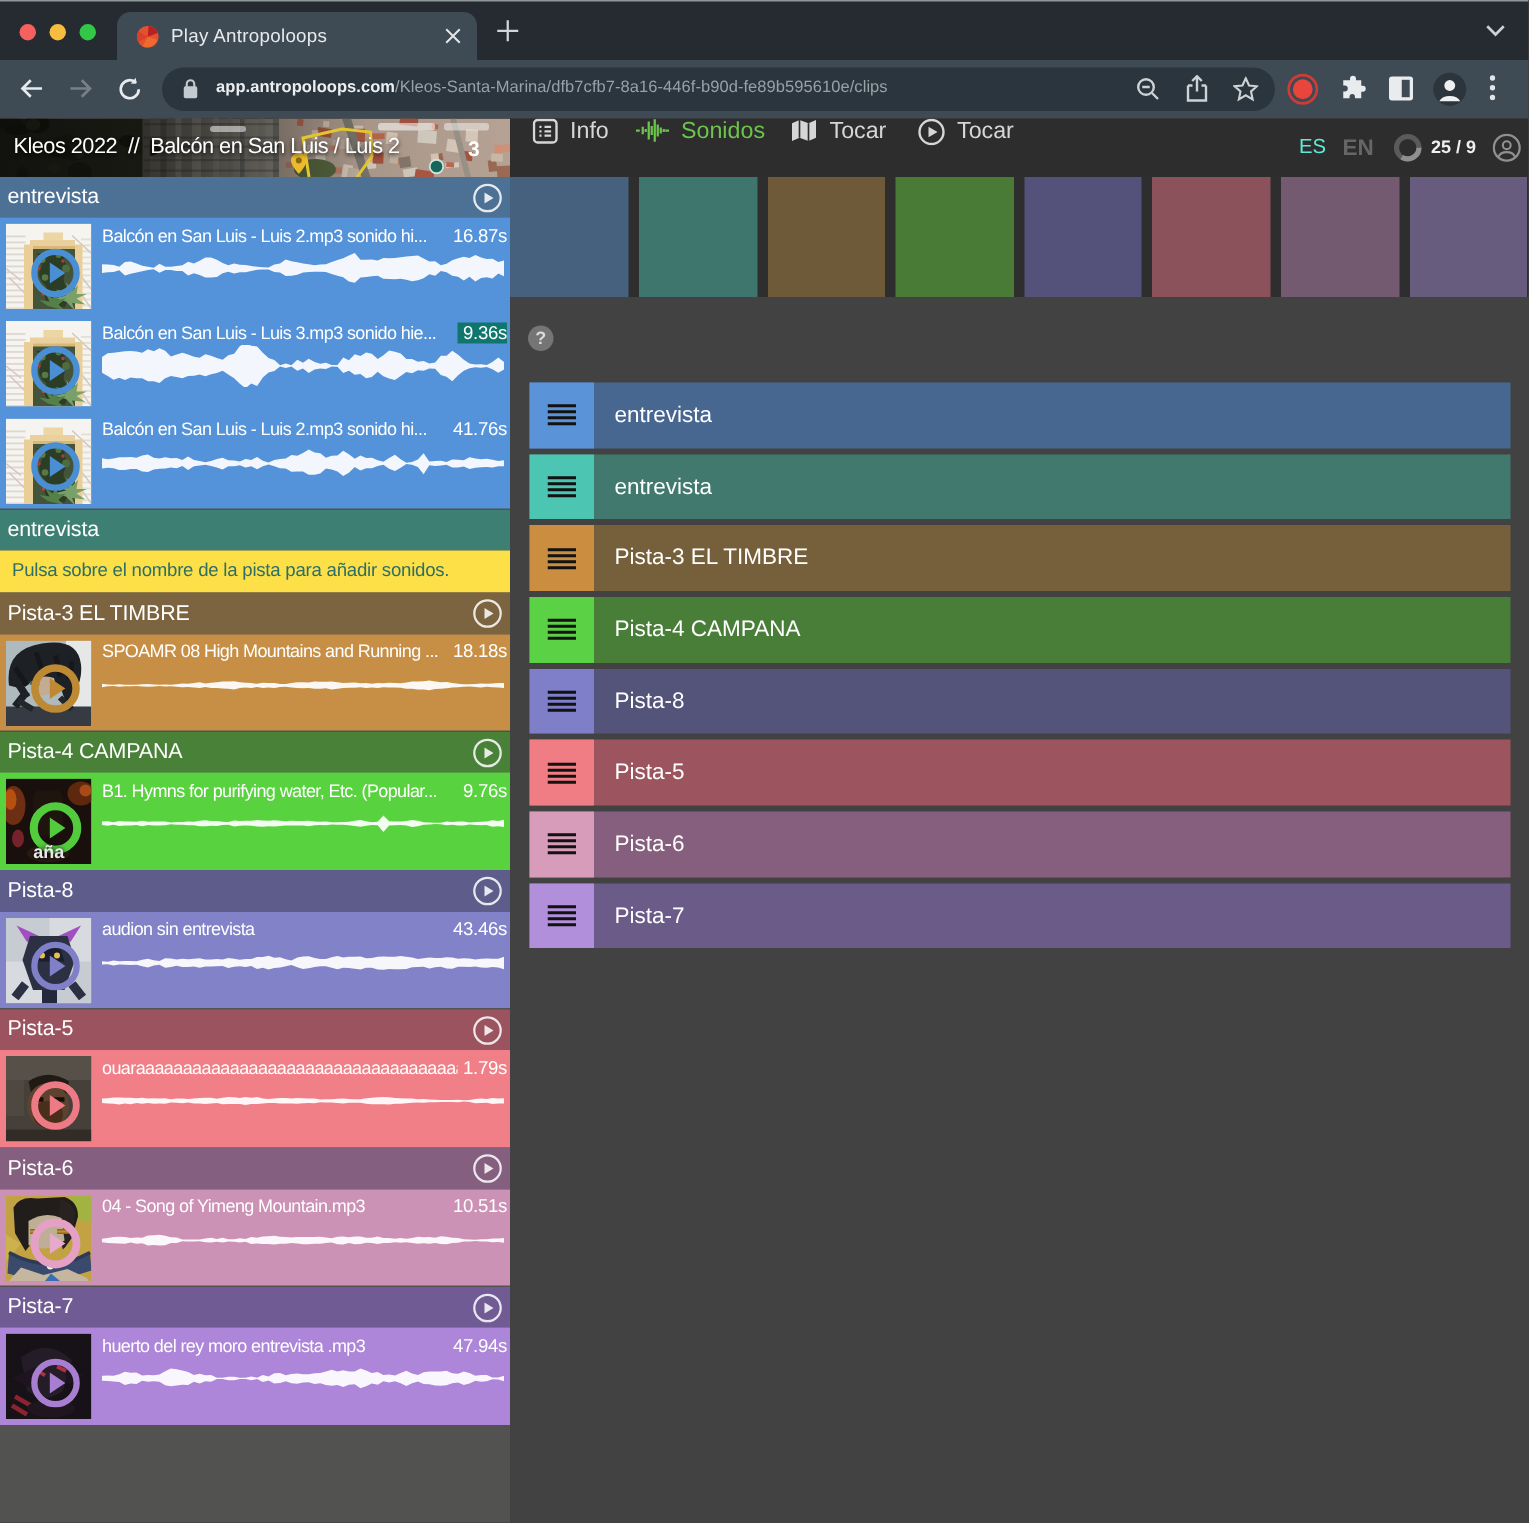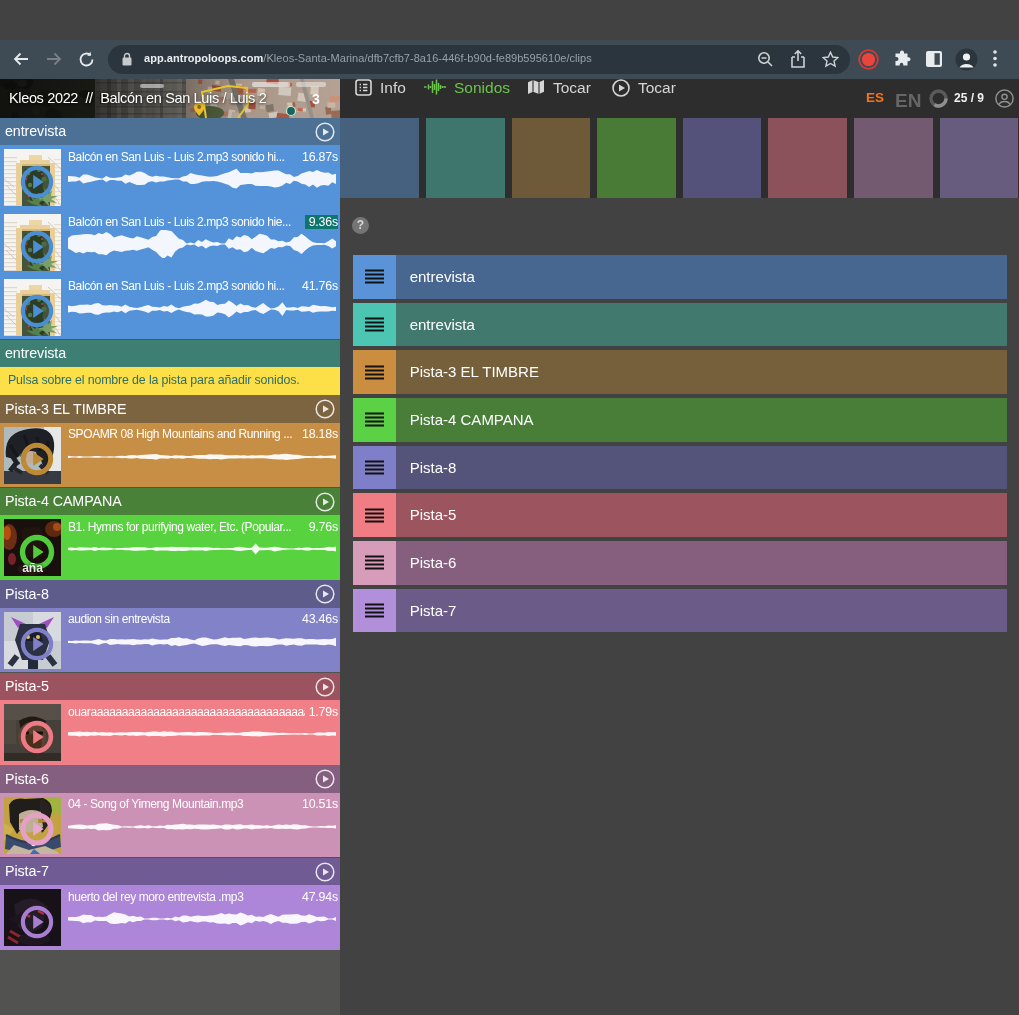--- a/index.html
+++ b/index.html
@@ -38,20 +38,44 @@
 #swband{position:absolute;left:340px;top:117.6px;width:679px;height:80.3px;background:#2e2e2e}
 .sw{position:absolute;top:0;height:80.3px;width:78.5px}
 #helptxt{position:absolute;left:378px;top:206px;width:640px;font-size:12.3px;letter-spacing:-.28px;line-height:19px;color:#ececec;white-space:nowrap}
 #helpq{position:absolute;left:352px;top:217px;width:17px;height:17px;border-radius:50%;background:#757575;
  color:#d9d9d9;font-size:12px;font-weight:700;text-align:center;line-height:17px}
 .trow{position:absolute;left:352.7px;width:654.2px;height:43.8px}
 .thandle{position:absolute;left:0;top:0;width:43.8px;height:43.8px;display:flex;align-items:center;justify-content:center}
 .tname{position:absolute;left:57px;top:13px;font-size:15px;color:#fff}
 </style></head><body>
 <div id="stage">
+    <div id="tabbar">
+      <div id="topline"></div>
+      <div class="tl" style="left:13px;background:#f6605f"></div>
+      <div class="tl" style="left:33px;background:#f6bd3e"></div>
+      <div class="tl" style="left:53px;background:#33c748"></div>
+      <div id="tab">
+        <svg class="abs" style="left:13px;top:9px" width="15" height="15" viewBox="0 0 15 15">
+          <circle cx="7.5" cy="7.5" r="7.2" fill="#e4512e"></circle>
+          <path d="M7.5 7.5 L1.2 11 A7.2 7.2 0 0 1 1.2 4 Z" fill="#d8402a"></path>
+          <path d="M7.5 7.5 L14.2 5 A7.2 7.2 0 0 0 8 0.3 Z" fill="#b92025"></path>
+          <path d="M7.5 7.5 L4 14 A7.2 7.2 0 0 0 13.8 9.5 Z" fill="#ef6a30"></path>
+        </svg>
+        <div id="tabtitle">Play Antropoloops</div>
+        <svg class="abs" style="right:10px;top:10px" width="12" height="12" viewBox="0 0 12 12">
+          <path d="M1.5 1.5 L10.5 10.5 M10.5 1.5 L1.5 10.5" stroke="#e2e5e8" stroke-width="1.4"></path>
+        </svg>
+      </div>
+      <svg class="abs" style="left:331px;top:13px" width="15" height="15" viewBox="0 0 15 15">
+        <path d="M7.5 0.5 V14.5 M0.5 7.5 H14.5" stroke="#d2d6d9" stroke-width="1.5"></path>
+      </svg>
+      <svg class="abs" style="left:990px;top:16px" width="14" height="9" viewBox="0 0 14 9">
+        <path d="M1.5 1.5 L7 7 L12.5 1.5" stroke="#ccd1d4" stroke-width="1.8" fill="none"></path>
+      </svg>
+    </div>
     <div id="toolbar"></div>
     <svg class="abs" style="left:12px;top:50px" width="18" height="18" viewBox="0 0 18 18">
       <path d="M16 9 H3 M8.5 3.5 L3 9 L8.5 14.5" stroke="#e8ebed" stroke-width="1.8" fill="none"></path>
     </svg>
     <svg class="abs" style="left:45px;top:50px" width="18" height="18" viewBox="0 0 18 18">
       <path d="M2 9 H15 M9.5 3.5 L15 9 L9.5 14.5" stroke="#788086" stroke-width="1.8" fill="none"></path>
     </svg>
     <svg class="abs" style="left:78px;top:51px" width="17" height="17" viewBox="0 0 17 17">
       <path d="M14.5 8.5 A6 6 0 1 1 12.7 4.2" stroke="#e8ebed" stroke-width="1.8" fill="none"></path>
       <path d="M12.5 0.8 L13 4.6 L9.2 4.9 Z" fill="#e8ebed"></path>
@@ -214,22 +238,22 @@
         </svg>
         <span>Tocar</span>
       </div>
       <div class="nav" style="left:612px;color:#d6d6d6">
         <svg width="18" height="18" viewBox="0 0 18 18">
           <circle cx="9" cy="9" r="8" fill="none" stroke="#d6d6d6" stroke-width="1.6"></circle>
           <path d="M7 5.5 L13 9 L7 12.5 Z" fill="#d6d6d6"></path>
         </svg>
         <span>Tocar</span>
       </div>
-      <div class="abs" style="left:866px;top:11px;font-size:13.5px;font-weight:700;color:#f97316">ES</div>
-      <div class="abs" style="left:895px;top:11px;font-size:19px;font-weight:700;color:#666">EN</div>
+      <div class="abs" style="left:866px;top:11px;font-size:13.5px;font-weight:400;color:#5eead4">ES</div>
+      <div class="abs" style="left:895px;top:11px;font-size:15px;font-weight:700;color:#666">EN</div>
       <svg class="abs" style="left:929px;top:10px" width="19" height="19" viewBox="0 0 19 19">
         <circle cx="9.5" cy="9.5" r="7.5" fill="none" stroke="#5a5a5a" stroke-width="3.4"></circle>
         <path d="M17 9.5 A7.5 7.5 0 0 1 5.5 15.7" fill="none" stroke="#8f8f8f" stroke-width="3.4"></path>
       </svg>
       <div class="abs" style="left:954px;top:12px;font-size:12px;font-weight:700;color:#f0f0f0">25 / 9</div>
       <svg class="abs" style="left:995px;top:10px" width="19" height="19" viewBox="0 0 19 19">
         <circle cx="9.5" cy="9.5" r="8.6" fill="none" stroke="#909090" stroke-width="1.5"></circle>
         <circle cx="9.5" cy="7.8" r="2.6" fill="none" stroke="#909090" stroke-width="1.4"></circle>
         <path d="M4 15.5 a5.8 4.5 0 0 1 11 0" fill="none" stroke="#909090" stroke-width="1.4"></path>
       </svg>
@@ -351,21 +375,21 @@
             <path d="M40 52 l-8-2 8-2 -7-4 9 2 -2-7 4 6 4-4 -1 6 7 0 -7 3 6 4 -9-1 2 5 z" fill="#7aa06a"></path>
             <path d="M28 55 l-6-4 7 1 -3-6 5 4 3-5 0 6 6-1 -5 4 4 4 -7-2 z" fill="#55804a"></path>
           </svg>
           <div class="ring">
             <svg width="36" height="36" viewBox="0 0 36 36" style="display:block">
               <circle cx="18" cy="18" r="14.1" fill="none" stroke="#4a8fd3" stroke-width="4.2"></circle>
               <path d="M14.2 11 L24.6 18 L14.2 25 Z" fill="#4a8fd3"></path>
             </svg>
           </div>
         </div>
-        <div class="ctitle">Balcón en San Luis - Luis 2.mp3 sonido hie...</div>
+        <div class="ctitle">Balcón en San Luis - Luis 3.mp3 sonido hie...</div>
         <div class="cdur" style="background:#0f766e">&nbsp;9.36s</div>
         <div class="cwave">
           <svg width="268" height="28" viewBox="0 0 268 28" style="display:block">
             <path d="M0,8.0 L3.8,5.5 L7.7,5.1 L11.5,4.7 L15.3,4.2 L19.1,4.0 L23.0,4.3 L26.8,5.2 L30.6,2.9 L34.5,4.2 L38.3,2.1 L42.1,3.9 L45.9,7.6 L49.8,6.3 L53.6,5.2 L57.4,6.4 L61.3,7.8 L65.1,8.5 L68.9,6.2 L72.7,7.2 L76.6,8.6 L80.4,9.8 L84.2,6.9 L88.1,5.9 L91.9,0.7 L95.7,-1.2 L99.5,0.5 L103.4,1.0 L107.2,5.1 L111.0,8.7 L114.9,10.0 L118.7,13.5 L122.5,12.4 L126.3,13.5 L130.2,9.9 L134.0,11.9 L137.8,9.2 L141.7,11.3 L145.5,12.5 L149.3,11.9 L153.1,13.4 L157.0,13.4 L160.8,8.3 L164.6,10.2 L168.5,6.2 L172.3,7.4 L176.1,5.0 L179.9,5.9 L183.8,9.3 L187.6,6.8 L191.4,3.7 L195.3,4.5 L199.1,5.7 L202.9,9.4 L206.7,9.4 L210.6,11.2 L214.4,10.7 L218.2,12.4 L222.1,11.6 L225.9,7.2 L229.7,7.1 L233.5,3.8 L237.4,6.5 L241.2,9.8 L245.0,12.3 L248.9,13.0 L252.7,12.9 L256.5,13.3 L260.3,11.3 L264.2,8.4 L268.0,11.3 L268.0,16.3 L264.2,18.5 L260.3,16.1 L256.5,14.7 L252.7,15.1 L248.9,14.9 L245.0,15.5 L241.2,17.2 L237.4,20.2 L233.5,24.1 L229.7,21.2 L225.9,20.0 L222.1,15.9 L218.2,15.6 L214.4,17.2 L210.6,16.9 L206.7,18.8 L202.9,18.0 L199.1,20.7 L195.3,23.3 L191.4,22.3 L187.6,20.9 L183.8,17.8 L179.9,21.3 L176.1,22.2 L172.3,19.3 L168.5,19.8 L164.6,17.2 L160.8,18.7 L157.0,14.5 L153.1,14.4 L149.3,16.0 L145.5,15.6 L141.7,16.3 L137.8,18.6 L134.0,15.7 L130.2,17.1 L126.3,14.4 L122.5,15.3 L118.7,14.4 L114.9,17.4 L111.0,18.4 L107.2,21.6 L103.4,27.4 L99.5,25.6 L95.7,28.8 L91.9,25.9 L88.1,22.1 L84.2,19.7 L80.4,17.2 L76.6,18.6 L72.7,19.5 L68.9,20.8 L65.1,19.7 L61.3,20.5 L57.4,20.7 L53.6,22.1 L49.8,21.3 L45.9,20.6 L42.1,22.2 L38.3,25.3 L34.5,24.2 L30.6,24.2 L26.8,22.1 L23.0,22.2 L19.1,21.7 L15.3,23.4 L11.5,21.9 L7.7,23.1 L3.8,20.6 L0.0,18.5 Z" fill="#fff" fill-opacity="0.93"></path>
           </svg>
         </div>
       </div>
       <div class="clip" style="top:129.4px">
         <div class="thumb">
           <svg width="57" height="57" viewBox="0 0 57 57" style="display:block">

